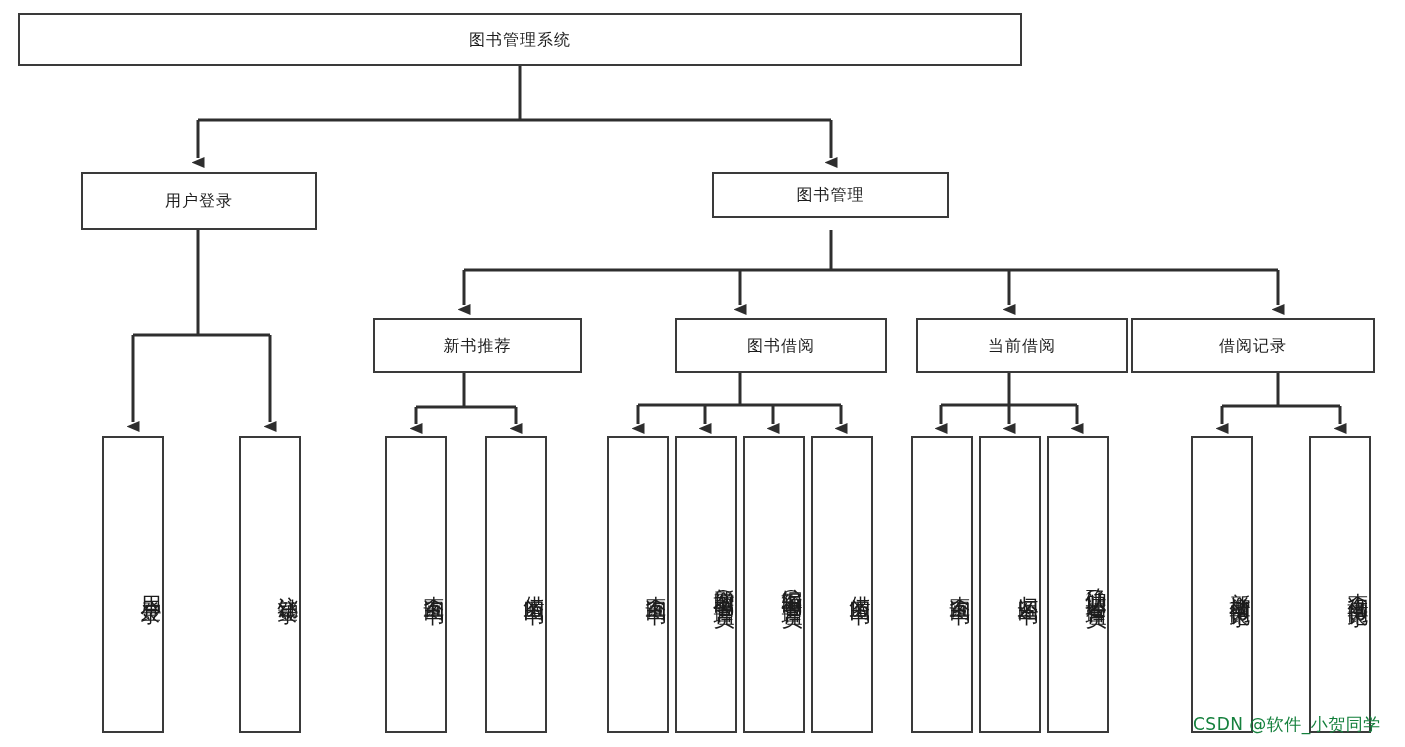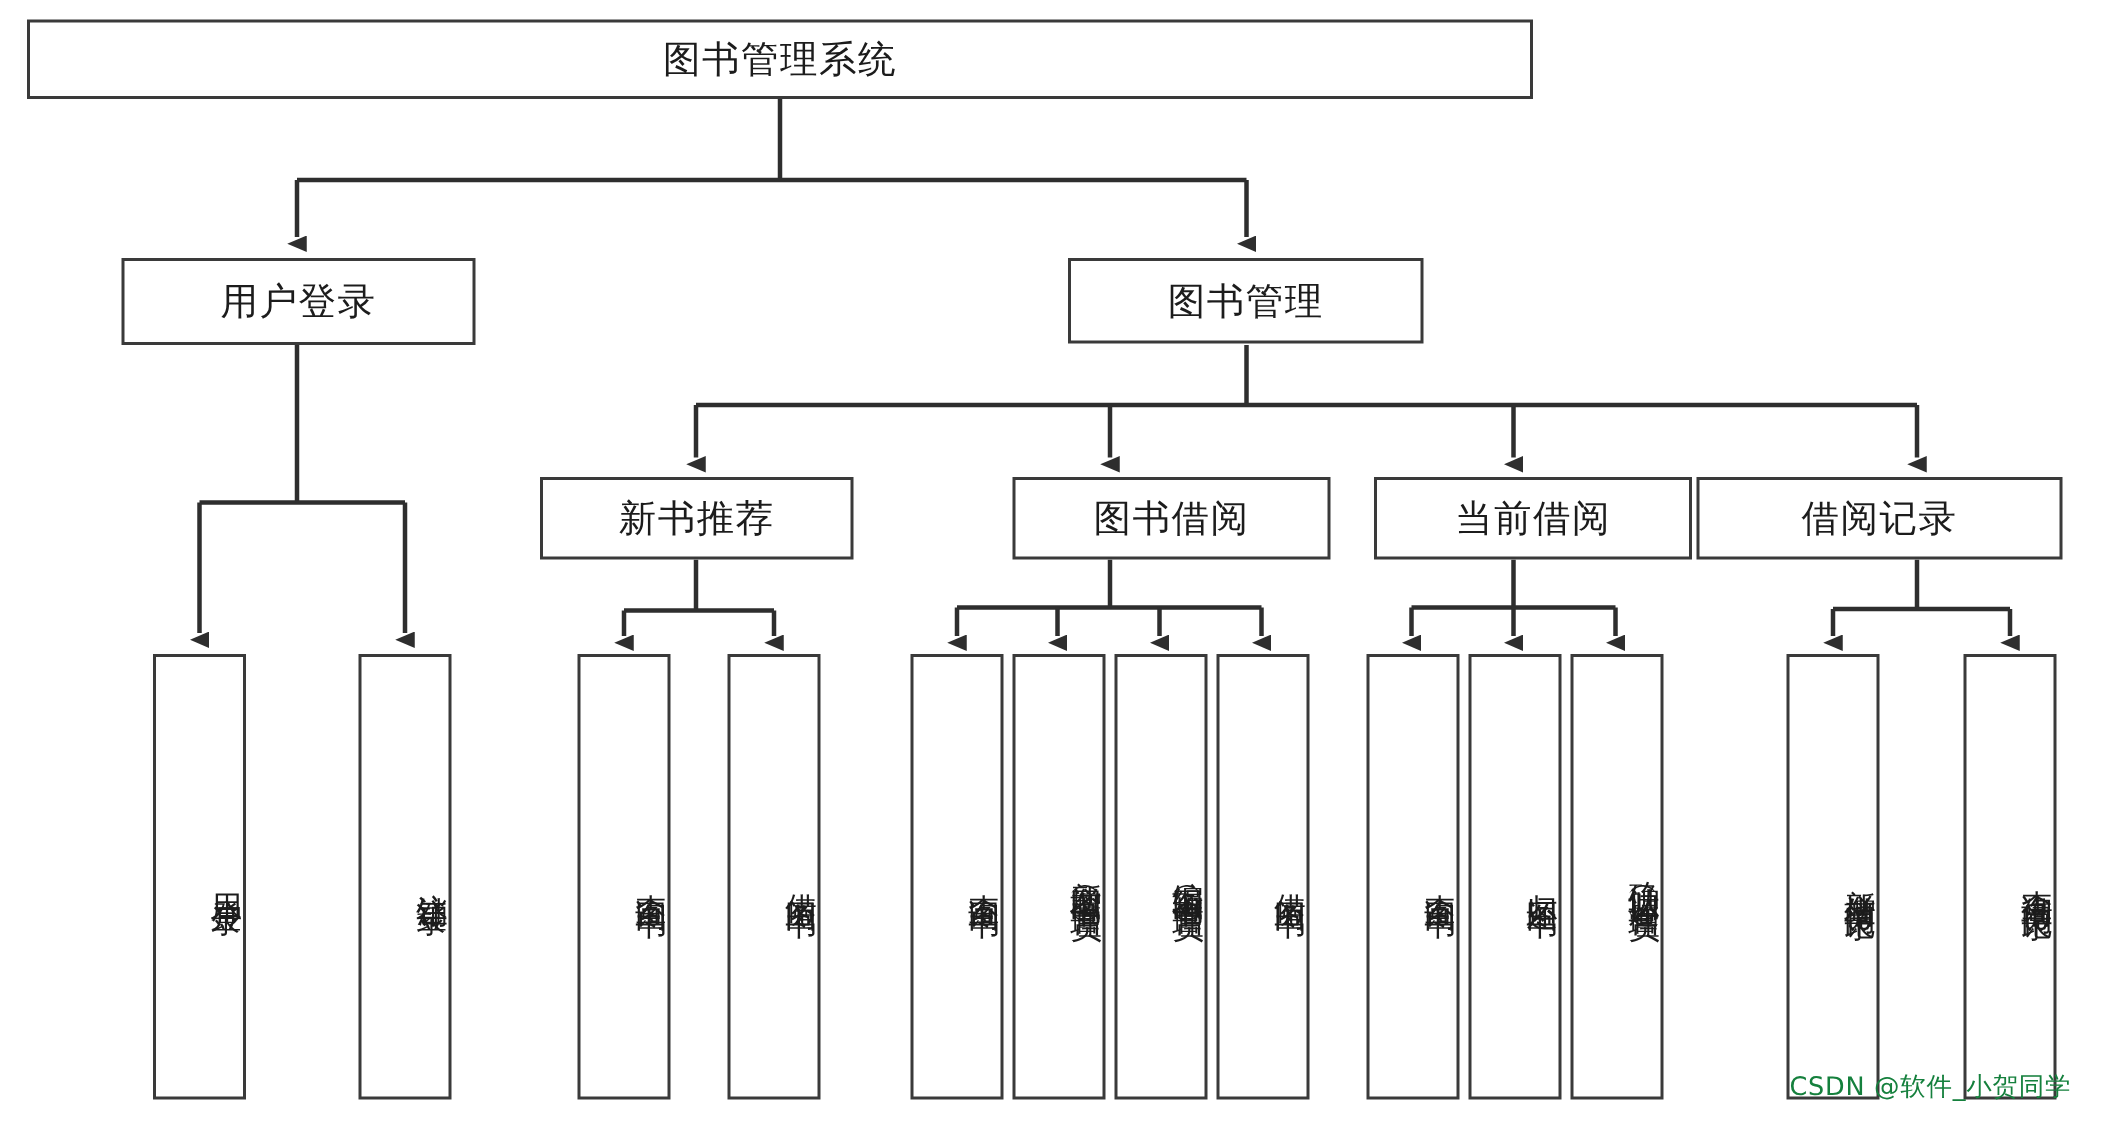--- a/index.html
+++ b/index.html
@@ -22,21 +22,21 @@
     position: absolute;
     box-sizing: border-box;
     background: #ffffff;
     border: 2px solid #3a3a3a;
     display: flex;
     align-items: center;
     justify-content: center;
     color: #1c1c1c;
   }
   .node.horiz {
-    font-size: 25px;
+    font-size: 16px;
     letter-spacing: 1px;
     line-height: 1.1;
   }
   .node.vert {
     writing-mode: vertical-rl;
     text-orientation: upright;
     font-size: 21px;
     letter-spacing: 3px;
     line-height: 1.1;
     padding-top: 6px;
@@ -123,25 +123,25 @@
     </g>
   </svg>
 
   <div class="node horiz" style="left:18px; top:13px; width:1004px; height:53px;">
     <span>图书管理系统</span>
   </div>
 
   <div class="node horiz" style="left:81px; top:172px; width:236px; height:58px;">
     <span>用户登录</span>
   </div>
-  <div class="node horiz" style="left:712px; top:172px; width:237px; height:57px;">
+  <div class="node horiz" style="left:712px; top:172px; width:237px; height:46px;">
     <span>图书管理</span>
   </div>
 
-  <div class="node horiz" style="left:360px; top:318px; width:209px; height:55px;">
+  <div class="node horiz" style="left:373px; top:318px; width:209px; height:55px;">
     <span>新书推荐</span>
   </div>
   <div class="node horiz" style="left:634px; top:318px; width:212px; height:55px;margin-left:41px;">
     <span>图书借阅</span>
   </div>
   <div class="node horiz" style="left:903px; top:318px; width:212px; height:55px;margin-left:13px;">
     <span>当前借阅</span>
   </div>
   <div class="node horiz" style="left:1131px; top:318px; width:244px; height:55px;">
     <span>借阅记录</span>

